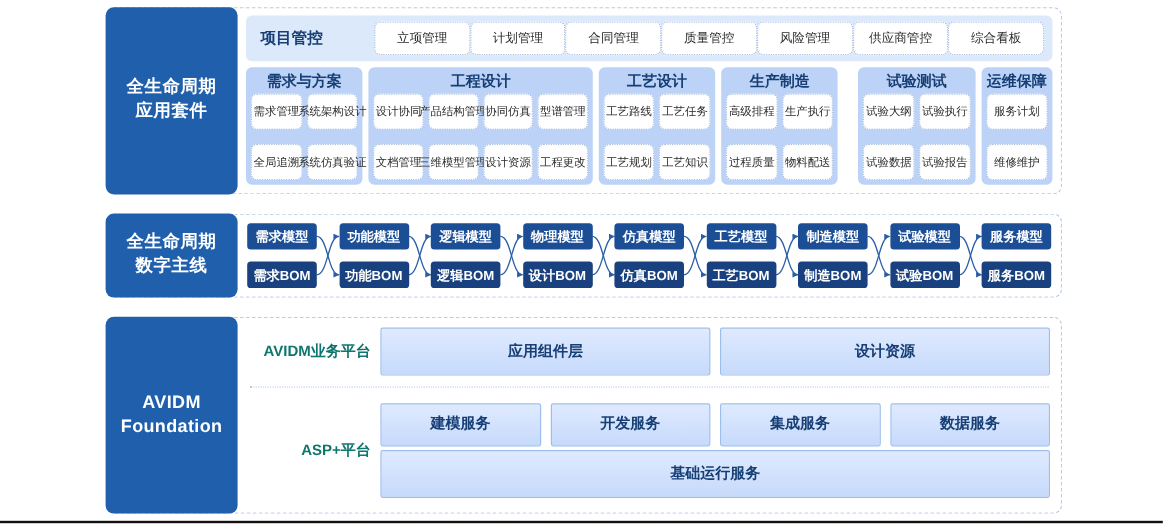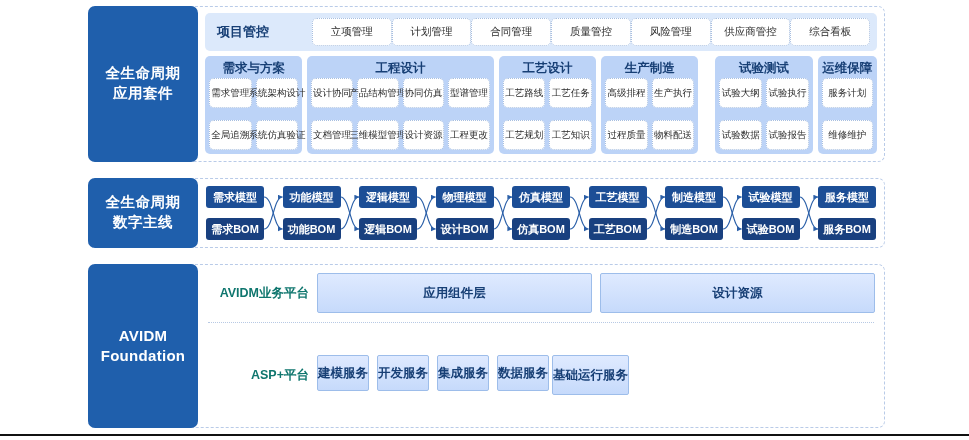--- a/index.html
+++ b/index.html
@@ -87,21 +87,21 @@
     white-space:nowrap;
   }
   .plat-boxes{flex:1 1 auto;display:flex;gap:8px;min-width:0;}
   .pbox{
     flex:1 1 0;background:linear-gradient(180deg,#dfeaff 0%,#c6dafb 100%);
     border:1px solid #9dbdea;border-radius:2px;
     height:38px;display:flex;align-items:center;justify-content:center;
     color:#173f75;font-weight:bold;font-size:12.5px;white-space:nowrap;min-width:0;
   }
   .divider{height:0;border-top:1px dotted #b7c9e4;margin:9px 1px;}
-  .asp-stack{flex:1 1 auto;display:flex;flex-direction:row;gap:3px;min-width:0;}
+  .asp-stack{flex:1 1 auto;display:flex;flex-direction:column;gap:3px;min-width:0;}
   .sbox{
     background:linear-gradient(180deg,#dfeaff 0%,#c6dafb 100%);
     border:1px solid #9dbdea;border-radius:2px;height:34px;
     display:flex;align-items:center;justify-content:center;
     color:#173f75;font-weight:bold;font-size:12.5px;white-space:nowrap;
     flex:1 1 0;min-width:0;
   }
   .sbox.wide{height:38px;flex:none;}
 </style>
 </head>

